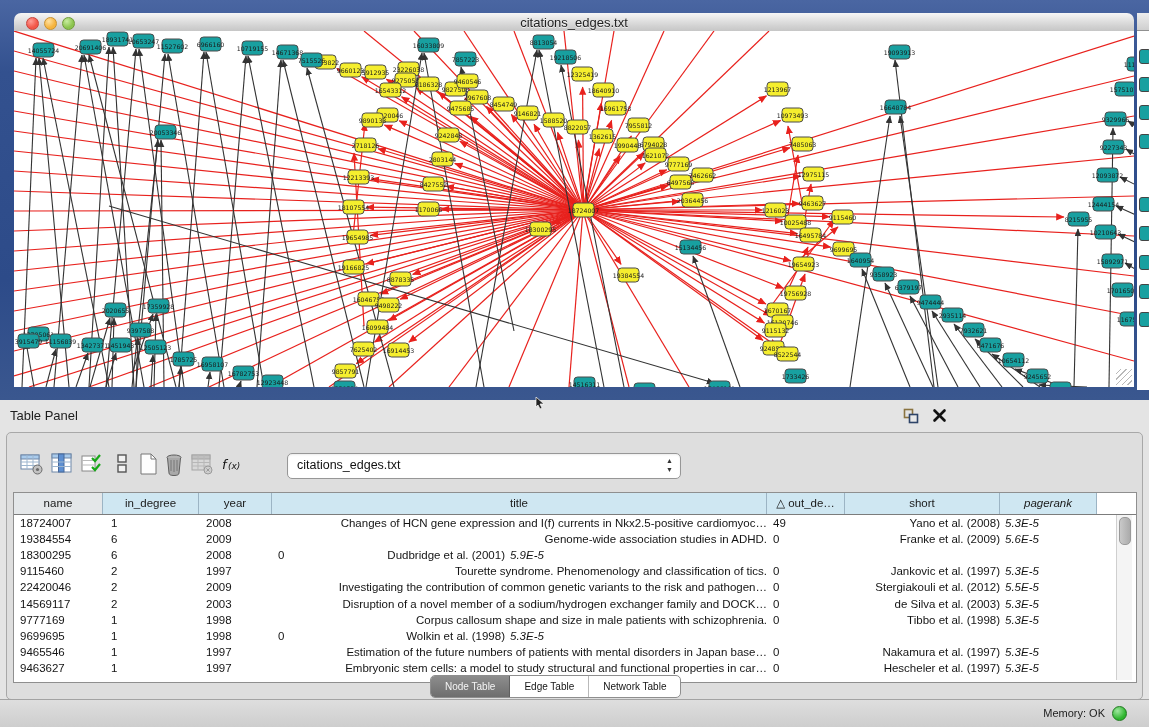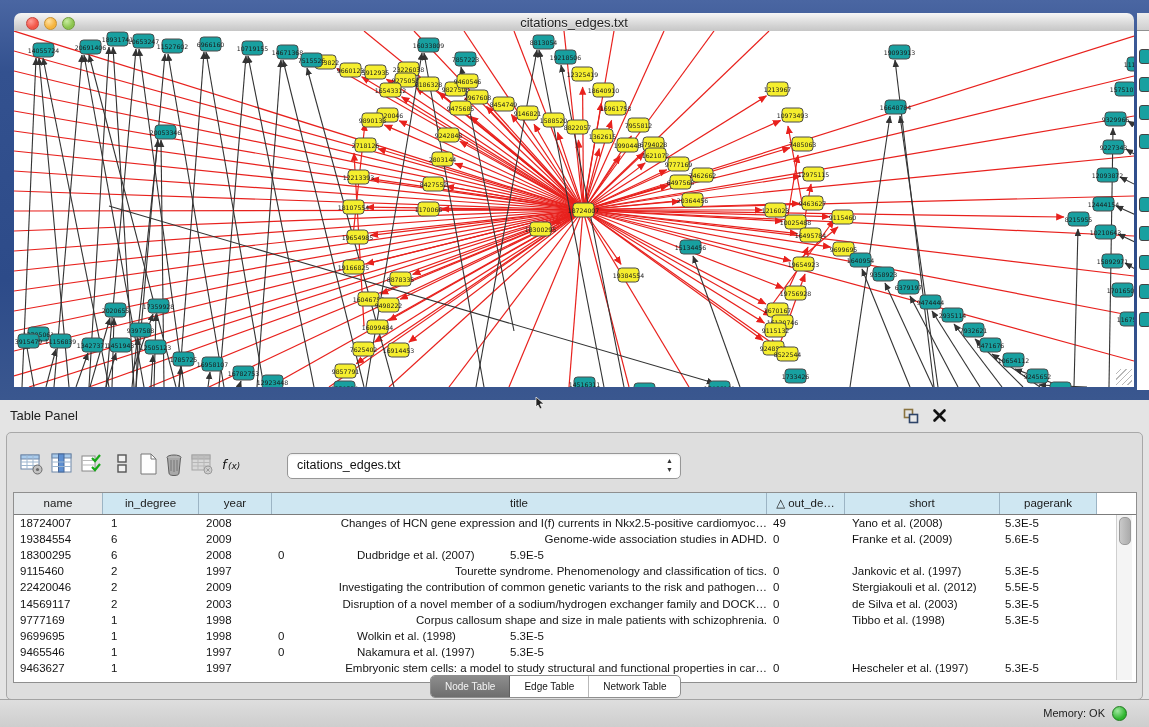--- a/index.html
+++ b/index.html
@@ -48,23 +48,23 @@
   .dd-arrows{position:absolute;right:7px;top:2px;font-size:7px;line-height:9px;color:#333;text-align:center;}
 
   
   .tbl-wrap{position:absolute;left:6px;top:50px;width:1122px;height:189px;background:#fff;border:1px solid #8f8f8f;overflow:hidden;margin-top:9px;}
   .thead{display:flex;height:21px;border-bottom:1px solid #7c7c7c;}
   .th{box-sizing:border-box;font-size:11.5px;color:#1a1a1a;text-align:center;line-height:21px;
       background:#cfe7f2;border-right:1px solid #9cb4c4;overflow:hidden;white-space:nowrap;}
   .th.c0{background:#e4e7e9;}
   .tr{display:flex;height:16.1px;align-items:center;}
   .td{box-sizing:border-box;font-size:11.5px;color:#141414;white-space:nowrap;overflow:hidden;}
-  .c0{width:89px;} .c1{width:96px;} .c2{width:73px;} .c3{width:495px;} .c4{width:78px;} .c5{width:155px;} .c6{width:97px;}
+  .c0{width:89px;} .c1{width:96px;} .c2{width:73px;} .c3{width:495px;} .c4{width:78px;} .c5{width:155px;} .c6{width:97px;font-style:italic;}
   .td.c0{padding-left:6px;} .td.c1{padding-left:8px;} .td.c2{padding-left:7px;} .td.c3{padding-left:9px;text-align:right;}
-  .td.c4{padding-left:6px;} .td.c5{padding-left:7px;} .td.c6{padding-left:5px;}
+  .td.c4{padding-left:6px;} .td.c5{padding-left:7px;text-align:right;} .td.c6{padding-left:5px;}
   .vscroll{position:absolute;right:4px;top:22px;width:15px;height:165px;background:#f4f4f4;border-left:1px solid #cfcfcf;}
   .vthumb{position:absolute;left:2px;top:2px;width:10px;height:26px;background:linear-gradient(90deg,#c9c9c9,#ababab);border-radius:5px;border:1px solid #9a9a9a;}
 
   
   .tabs{position:absolute;left:423px;top:242px;height:21px;display:flex;background:#fff;
     border:1px solid #8e8e8e;border-radius:5px;overflow:hidden;font-size:10px;}
   .tab{padding:0 14px;line-height:21px;color:#151515;border-right:1px solid #b9b9b9;}
   .tab:last-child{border-right:none;}
   .tab.sel{background:linear-gradient(180deg,#8d8d8d,#6e6e6e);color:#f5f5f5;border-right:1px solid #5f5f5f;}
 
@@ -640,21 +640,21 @@
             <div class="td c3">Genome-wide association studies in ADHD.</div>
             <div class="td c4">0</div>
             <div class="td c5">Franke et al. (2009)</div>
             <div class="td c6">5.6E-5</div>
           </div>
           <div class="tr">
             <div class="td c0">18300295</div>
             <div class="td c1">6</div>
             <div class="td c2">2008</div>
             <div class="td c4">0</div>
-            <div class="td c5">Dudbridge et al. (2007)</div>
+            <div class="td c5">Dudbridge et al. (2001)</div>
             <div class="td c6">5.9E-5</div>
           </div>
           <div class="tr">
             <div class="td c0">9115460</div>
             <div class="td c1">2</div>
             <div class="td c2">1997</div>
             <div class="td c3">Tourette syndrome. Phenomenology and classification of tics.</div>
             <div class="td c4">0</div>
             <div class="td c5">Jankovic et al. (1997)</div>
             <div class="td c6">5.3E-5</div>
@@ -691,20 +691,21 @@
             <div class="td c1">1</div>
             <div class="td c2">1998</div>
             <div class="td c4">0</div>
             <div class="td c5">Wolkin et al. (1998)</div>
             <div class="td c6">5.3E-5</div>
           </div>
           <div class="tr">
             <div class="td c0">9465546</div>
             <div class="td c1">1</div>
             <div class="td c2">1997</div>
+            <div class="td c3">Estimation of the future numbers of patients with mental disorders in Japan base…</div>
             <div class="td c4">0</div>
             <div class="td c5">Nakamura et al. (1997)</div>
             <div class="td c6">5.3E-5</div>
           </div>
           <div class="tr">
             <div class="td c0">9463627</div>
             <div class="td c1">1</div>
             <div class="td c2">1997</div>
             <div class="td c3">Embryonic stem cells: a model to study structural and functional properties in car…</div>
             <div class="td c4">0</div>

